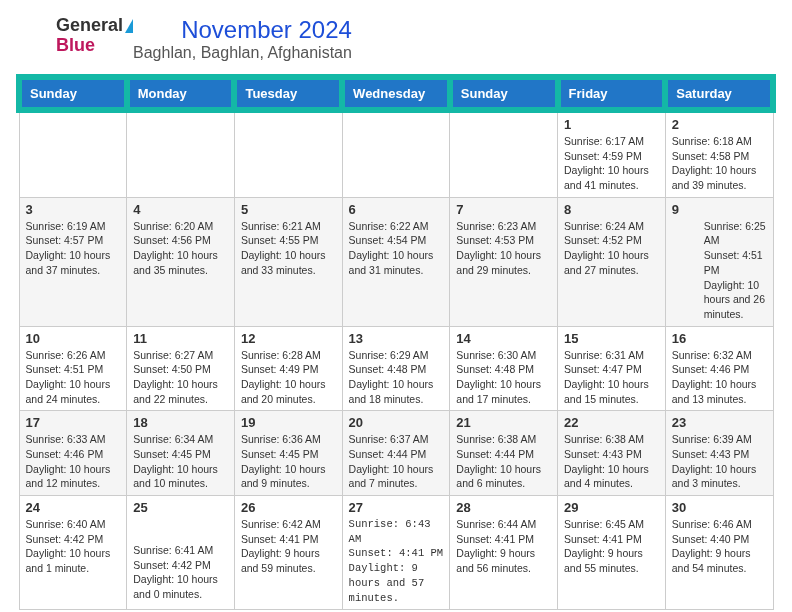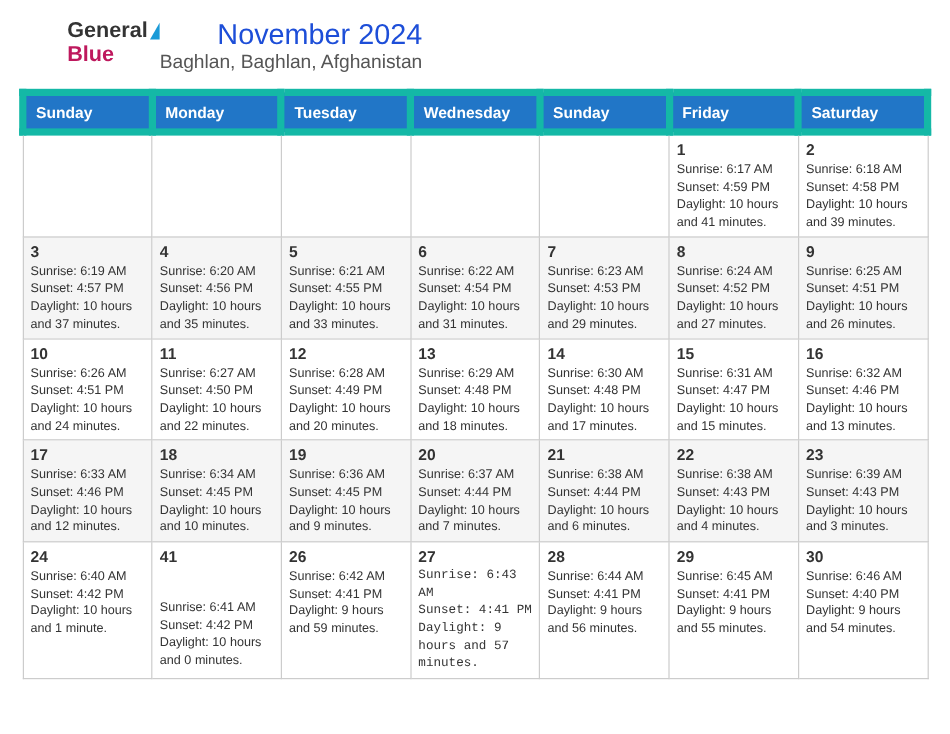--- a/index.html
+++ b/index.html
@@ -160,21 +160,21 @@
 Daylight: 10 hours and 29 minutes.</div>
         </td>
         <td>
           <span class="day-number">8</span>
           <div class="day-info" style="white-space: pre-line;">Sunrise: 6:24 AM
 Sunset: 4:52 PM
 Daylight: 10 hours and 27 minutes.</div>
         </td>
         <td>
           <span class="day-number">9</span>
-          <div class="day-info" style="white-space: pre-line;">Sunrise: 6:25 AM
+          <div class="day-info" style="white-space: pre-line; margin-left: 32px;">Sunrise: 6:25 AM
 Sunset: 4:51 PM
 Daylight: 10 hours and 26 minutes.</div>
         </td>
       </tr>
       <tr>
         <td>
           <span class="day-number">10</span>
           <div class="day-info" style="white-space: pre-line;">Sunrise: 6:26 AM
 Sunset: 4:51 PM
 Daylight: 10 hours and 24 minutes.</div>
@@ -261,21 +261,21 @@
         </td>
       </tr>
       <tr>
         <td>
           <span class="day-number">24</span>
           <div class="day-info" style="white-space: pre-line;">Sunrise: 6:40 AM
 Sunset: 4:42 PM
 Daylight: 10 hours and 1 minute.</div>
         </td>
         <td>
-          <span class="day-number">41</span>
+          <span class="day-number">25</span>
           <div class="day-info" style="white-space: pre-line; margin-top: 28px;">Sunrise: 6:41 AM
 Sunset: 4:42 PM
 Daylight: 10 hours and 0 minutes.</div>
         </td>
         <td>
           <span class="day-number">26</span>
           <div class="day-info" style="white-space: pre-line;">Sunrise: 6:42 AM
 Sunset: 4:41 PM
 Daylight: 9 hours and 59 minutes.</div>
         </td>

